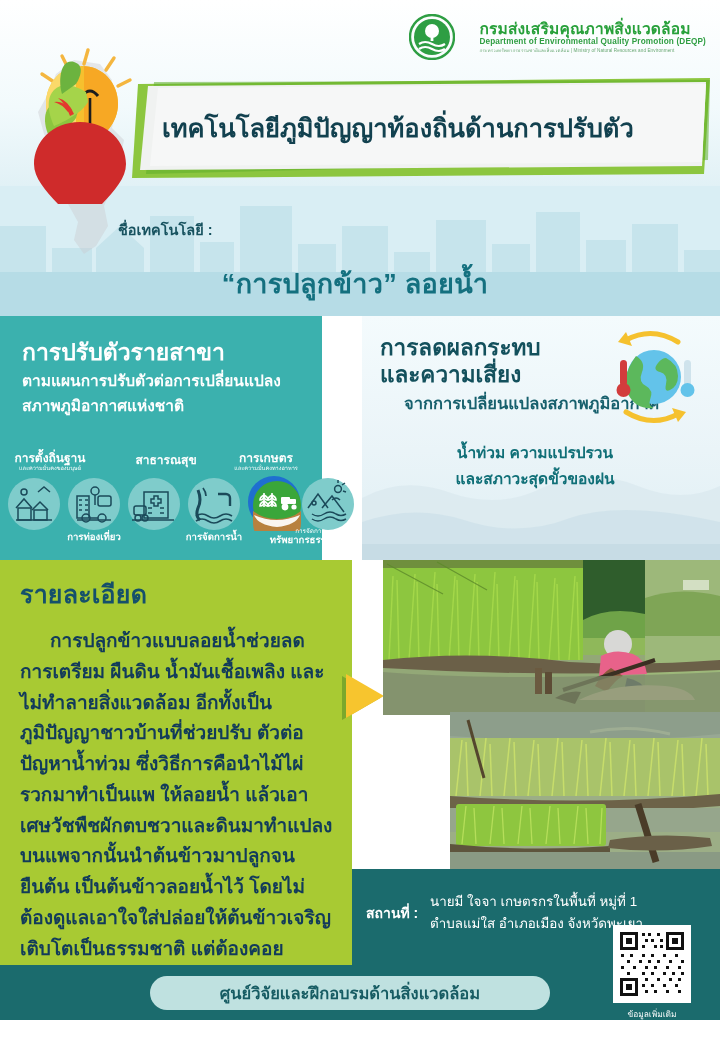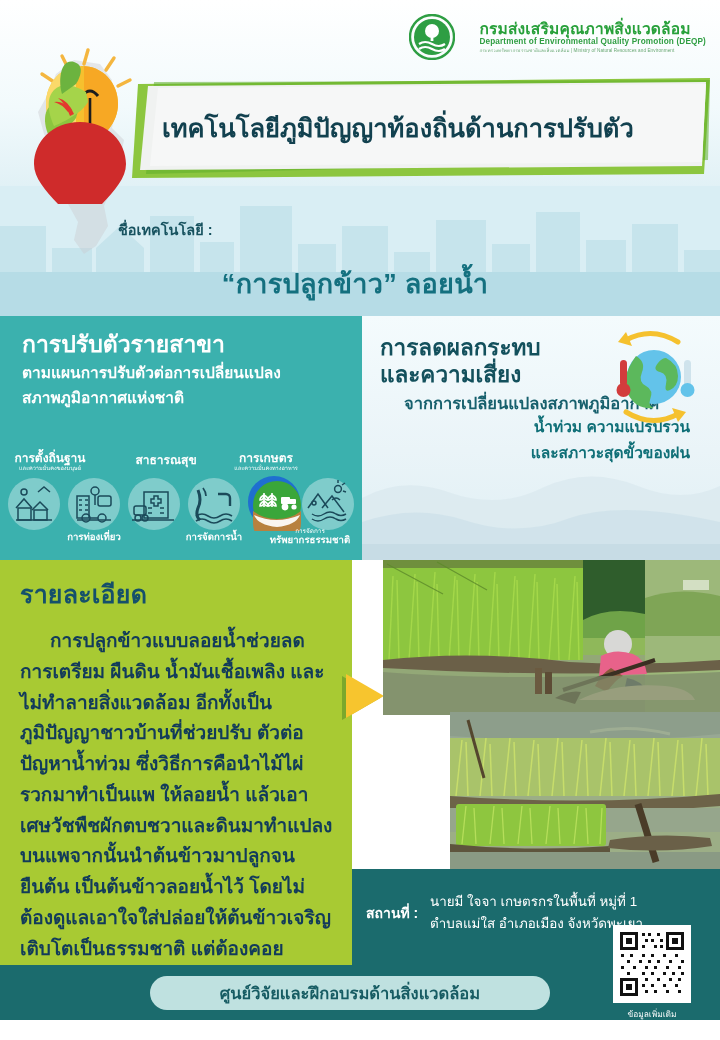--- a/index.html
+++ b/index.html
@@ -41,35 +41,35 @@
   .banner-title .l2 { font-size: 24px; font-weight: bold; color: #12414f; line-height: 1.16; white-space: nowrap; }
 
   .tech-label { position: absolute; left: 118px; top: 218px; font-size: 14.5px; font-weight: bold; color: #17525f; }
   .tech-name {
     position: absolute; left: 0; top: 262px; width: 710px; text-align: center;
     font-size: 27px; font-weight: bold; color: #14707f; letter-spacing: .3px;
   }
 
   
   .panel-left {
-    position: absolute; left: 0; top: 316px; width: 362px; height: 244px;
-    background: #3bb1ae; color: #ffffff; padding: 14px 16px 0 22px;
+    position: absolute; left: 0; top: 316px; width: 322px; height: 244px;
+    background: #3bb1ae; color: #ffffff; padding: 22px 16px 0 22px;
   }
   .pl-h1 { font-size: 23px; font-weight: bold; line-height: 1.25; }
   .pl-h2 { font-size: 15.5px; font-weight: bold; line-height: 1.42; margin-top: 3px; }
 
   .panel-right {
     position: absolute; left: 362px; top: 316px; width: 358px; height: 244px;
     background: linear-gradient(180deg,#f4fbfd 0%,#eaf4f8 55%,#dfeff4 100%);
     padding: 18px 16px 0 18px; overflow: hidden;
   }
   .pr-hills { position: absolute; left: 0; bottom: 0; width: 358px; height: 120px; }
   .pr-h1 { position: relative; font-size: 22.5px; font-weight: bold; color: #13505c; line-height: 1.22; z-index: 2; }
   .pr-h2 { position: relative; font-size: 16.5px; font-weight: bold; color: #17606d; line-height: 1.3; margin-top: 4px; z-index: 2; margin-left: 24px; }
-  .pr-note { position: relative; z-index: 2; text-align: right; color: #0f6f77;
+  .pr-note { position: relative; z-index: 2; margin-top: 26px; text-align: center; color: #0f6f77;
              font-size: 15.5px; font-weight: bold; line-height: 1.65; padding-right: 14px; }
   .globe-ico { position: absolute; right: 12px; top: 10px; width: 112px; height: 104px; z-index: 3; }
 
   
   .sectors { position: absolute; left: 0; top: 452px; width: 362px; height: 100px; }
   .sec-cap-top { position: absolute; text-align: center; color: #ffffff; line-height: 1.05; }
   .sec-cap-top .big { font-size: 12px; font-weight: bold; display: block; text-align: center; }
   .sec-cap-top .small { font-size: 5.6px; display: block; margin-top: 1px; }
   .sec-cap-bot { position: absolute; text-align: center; color: #ffffff; line-height: 1.05; }
   .sec-cap-bot .big { font-size: 9.6px; font-weight: bold; display: block; }

